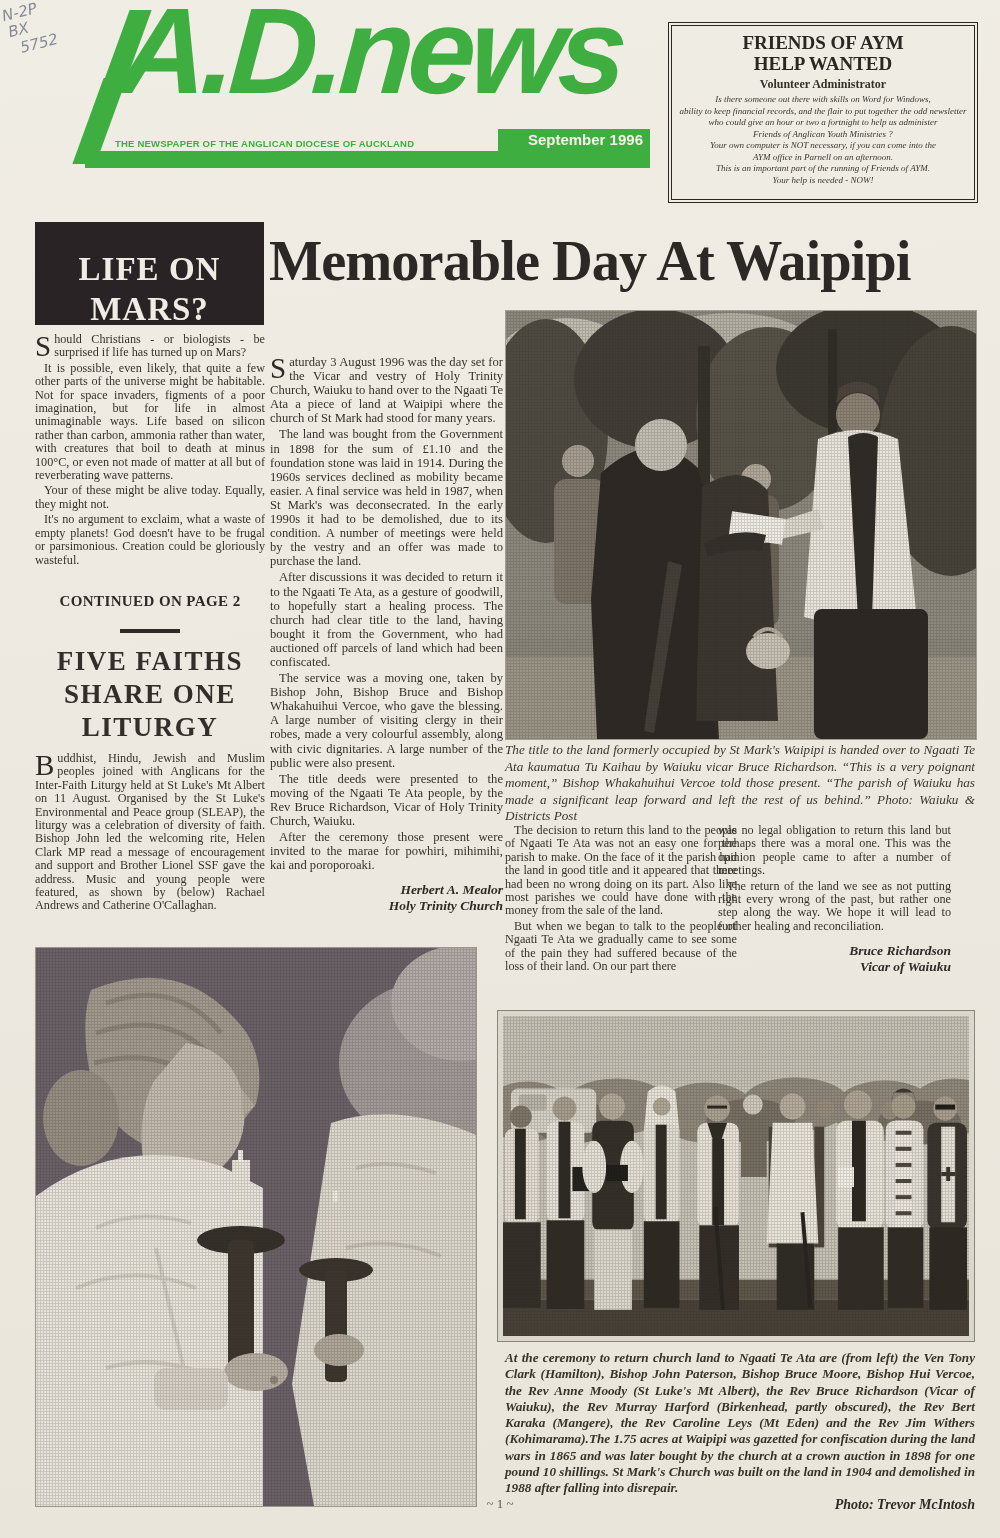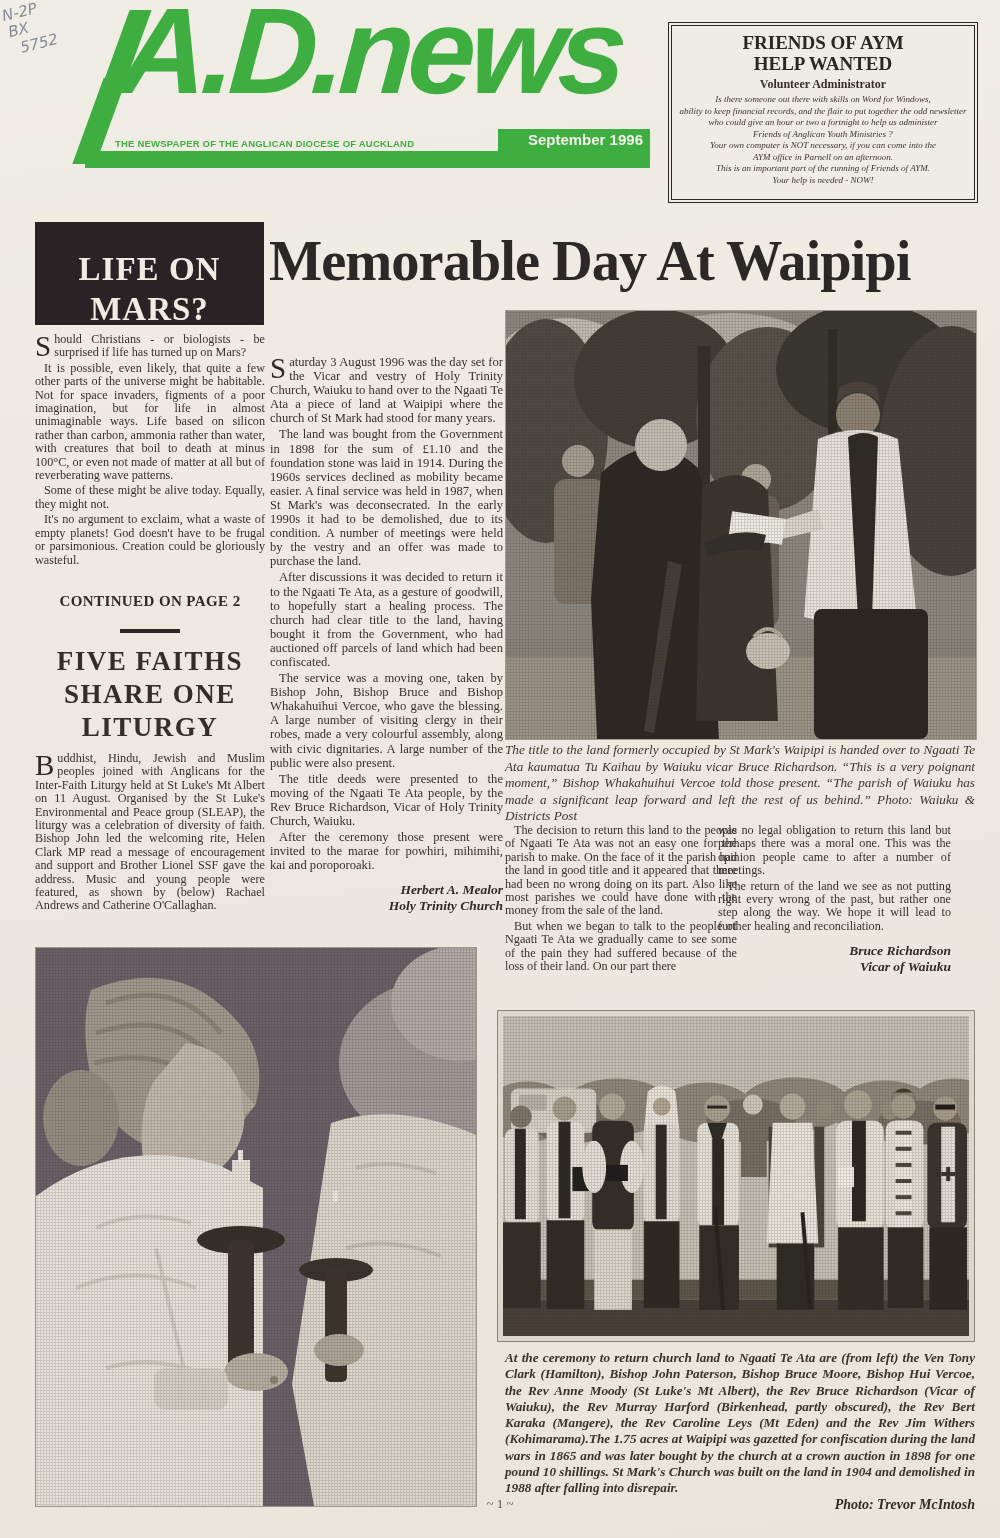--- a/index.html
+++ b/index.html
@@ -112,21 +112,21 @@
 
   <div class="main-headline">Memorable Day At Waipipi</div>
 
   <div class="mars-box">
     <div>LIFE ON</div>
     <div>MARS?</div>
   </div>
   <div class="col" style="left:35px;top:333px;width:230px;">
     <p class="dc">Should Christians - or biologists - be surprised if life has turned up on Mars?</p>
     <p class="ind">It is possible, even likely, that quite a few other parts of the universe might be habitable. Not for space invaders, figments of a poor imagination, but for life in almost unimaginable ways. Life based on silicon rather than carbon, ammonia rather than water, with creatures that boil to death at minus 100°C, or even not made of matter at all but of reverberating wave patterns.</p>
-    <p class="ind">Some of these might be alive today. Equally, they might not.</p>
+    <p class="ind">Your of these might be alive today. Equally, they might not.</p>
     <p class="ind">It's no argument to exclaim, what a waste of empty planets! God doesn't have to be frugal or parsimonious. Creation could be gloriously wasteful.</p>
   </div>
   <div class="continued">CONTINUED ON PAGE 2</div>
   <div class="divider"></div>
 
   <div class="ff-head">
     <div>FIVE FAITHS</div>
     <div>SHARE ONE</div>
     <div>LITURGY</div>
   </div>

